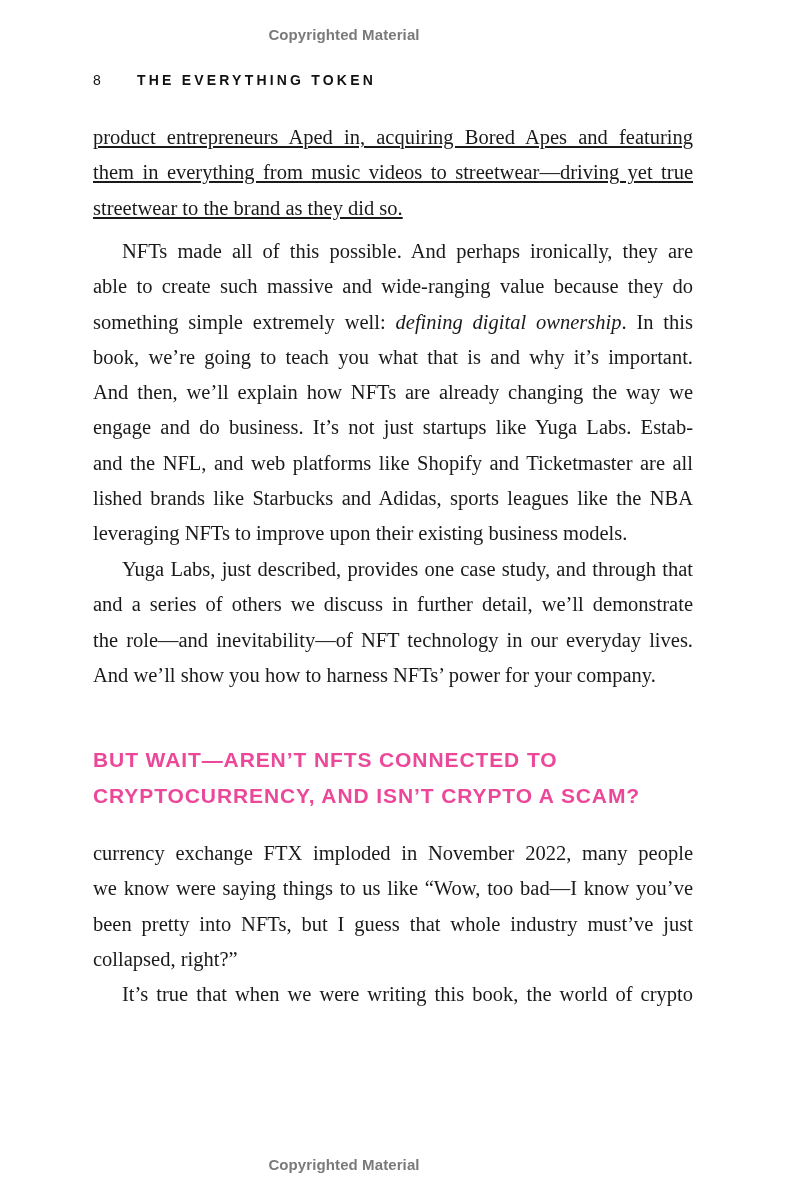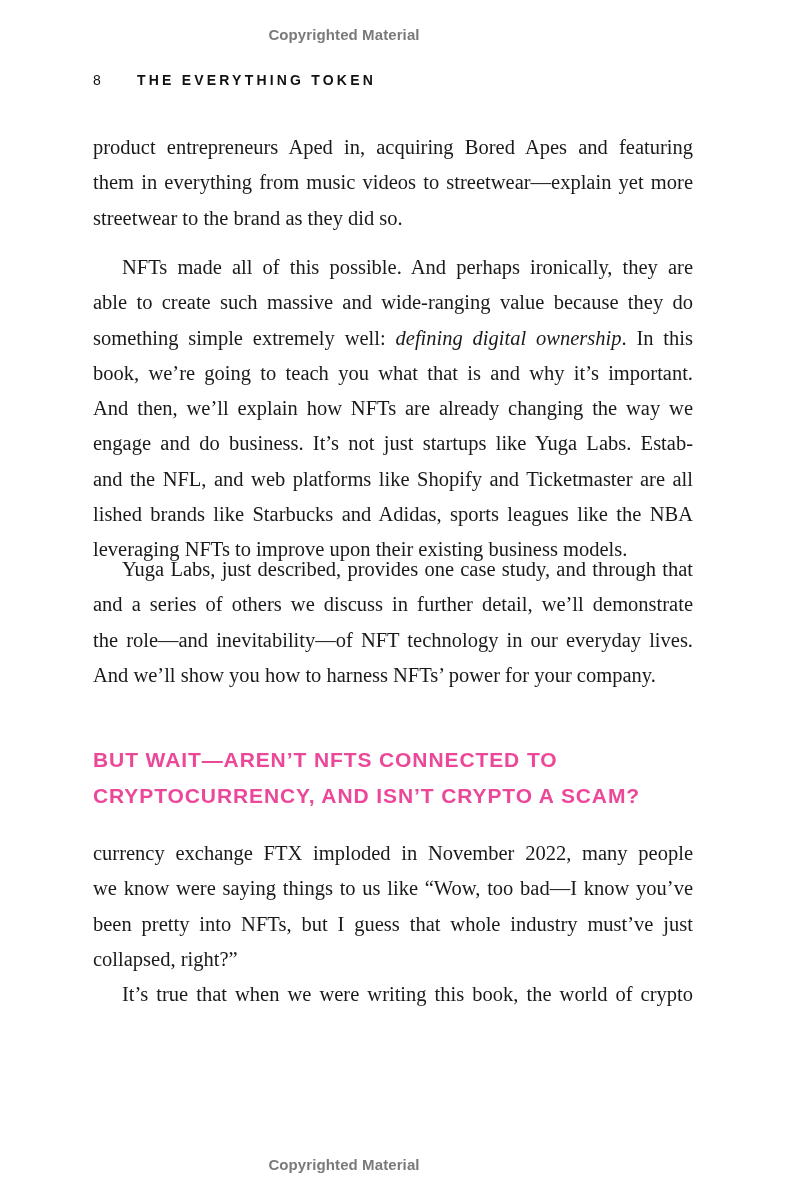--- a/index.html
+++ b/index.html
@@ -67,22 +67,22 @@
     .line.last {
       text-align-last: left;
     }
     .line.indent {
       padding-left: 29px;
     }
     .line em {
       font-style: italic;
     }
 
-    .block-1 { top: 130px; }
-    .block-2 { top: 250px; }
+    .block-1 { top: 120px; text-decoration: underline; }
+    .block-2 { top: 234px; }
     .block-3 { top: 552px; }
 
     .section-heading {
       position: absolute;
       left: 93px;
       top: 742px;
       width: 620px;
       font-family: "Liberation Sans", sans-serif;
       font-weight: bold;
       font-size: 21px;
@@ -102,21 +102,21 @@
 
 <div class="watermark top">Copyrighted Material</div>
 
 <div class="running-head">
   <span class="page-num">8</span>
   <span class="book-title">THE EVERYTHING TOKEN</span>
 </div>
 
 <div class="body-text block-1">
   <div class="line">product entrepreneurs Aped in, acquiring Bored Apes and featuring</div>
-  <div class="line">them in everything from music videos to streetwear—explain yet more</div>
+  <div class="line">them in everything from music videos to streetwear—driving yet true</div>
   <div class="line last">streetwear to the brand as they did so.</div>
 </div>
 
 <div class="body-text block-2">
   <div class="line indent">NFTs made all of this possible. And perhaps ironically, they are</div>
   <div class="line">able to create such massive and wide-ranging value because they do</div>
   <div class="line"><span>something simple extremely well: </span><em>defining digital ownership</em><span>. In this</span></div>
   <div class="line">book, we’re going to teach you what that is and why it’s important.</div>
   <div class="line">And then, we’ll explain how NFTs are already changing the way we</div>
   <div class="line">engage and do business. It’s not just startups like Yuga Labs. Estab-</div>

